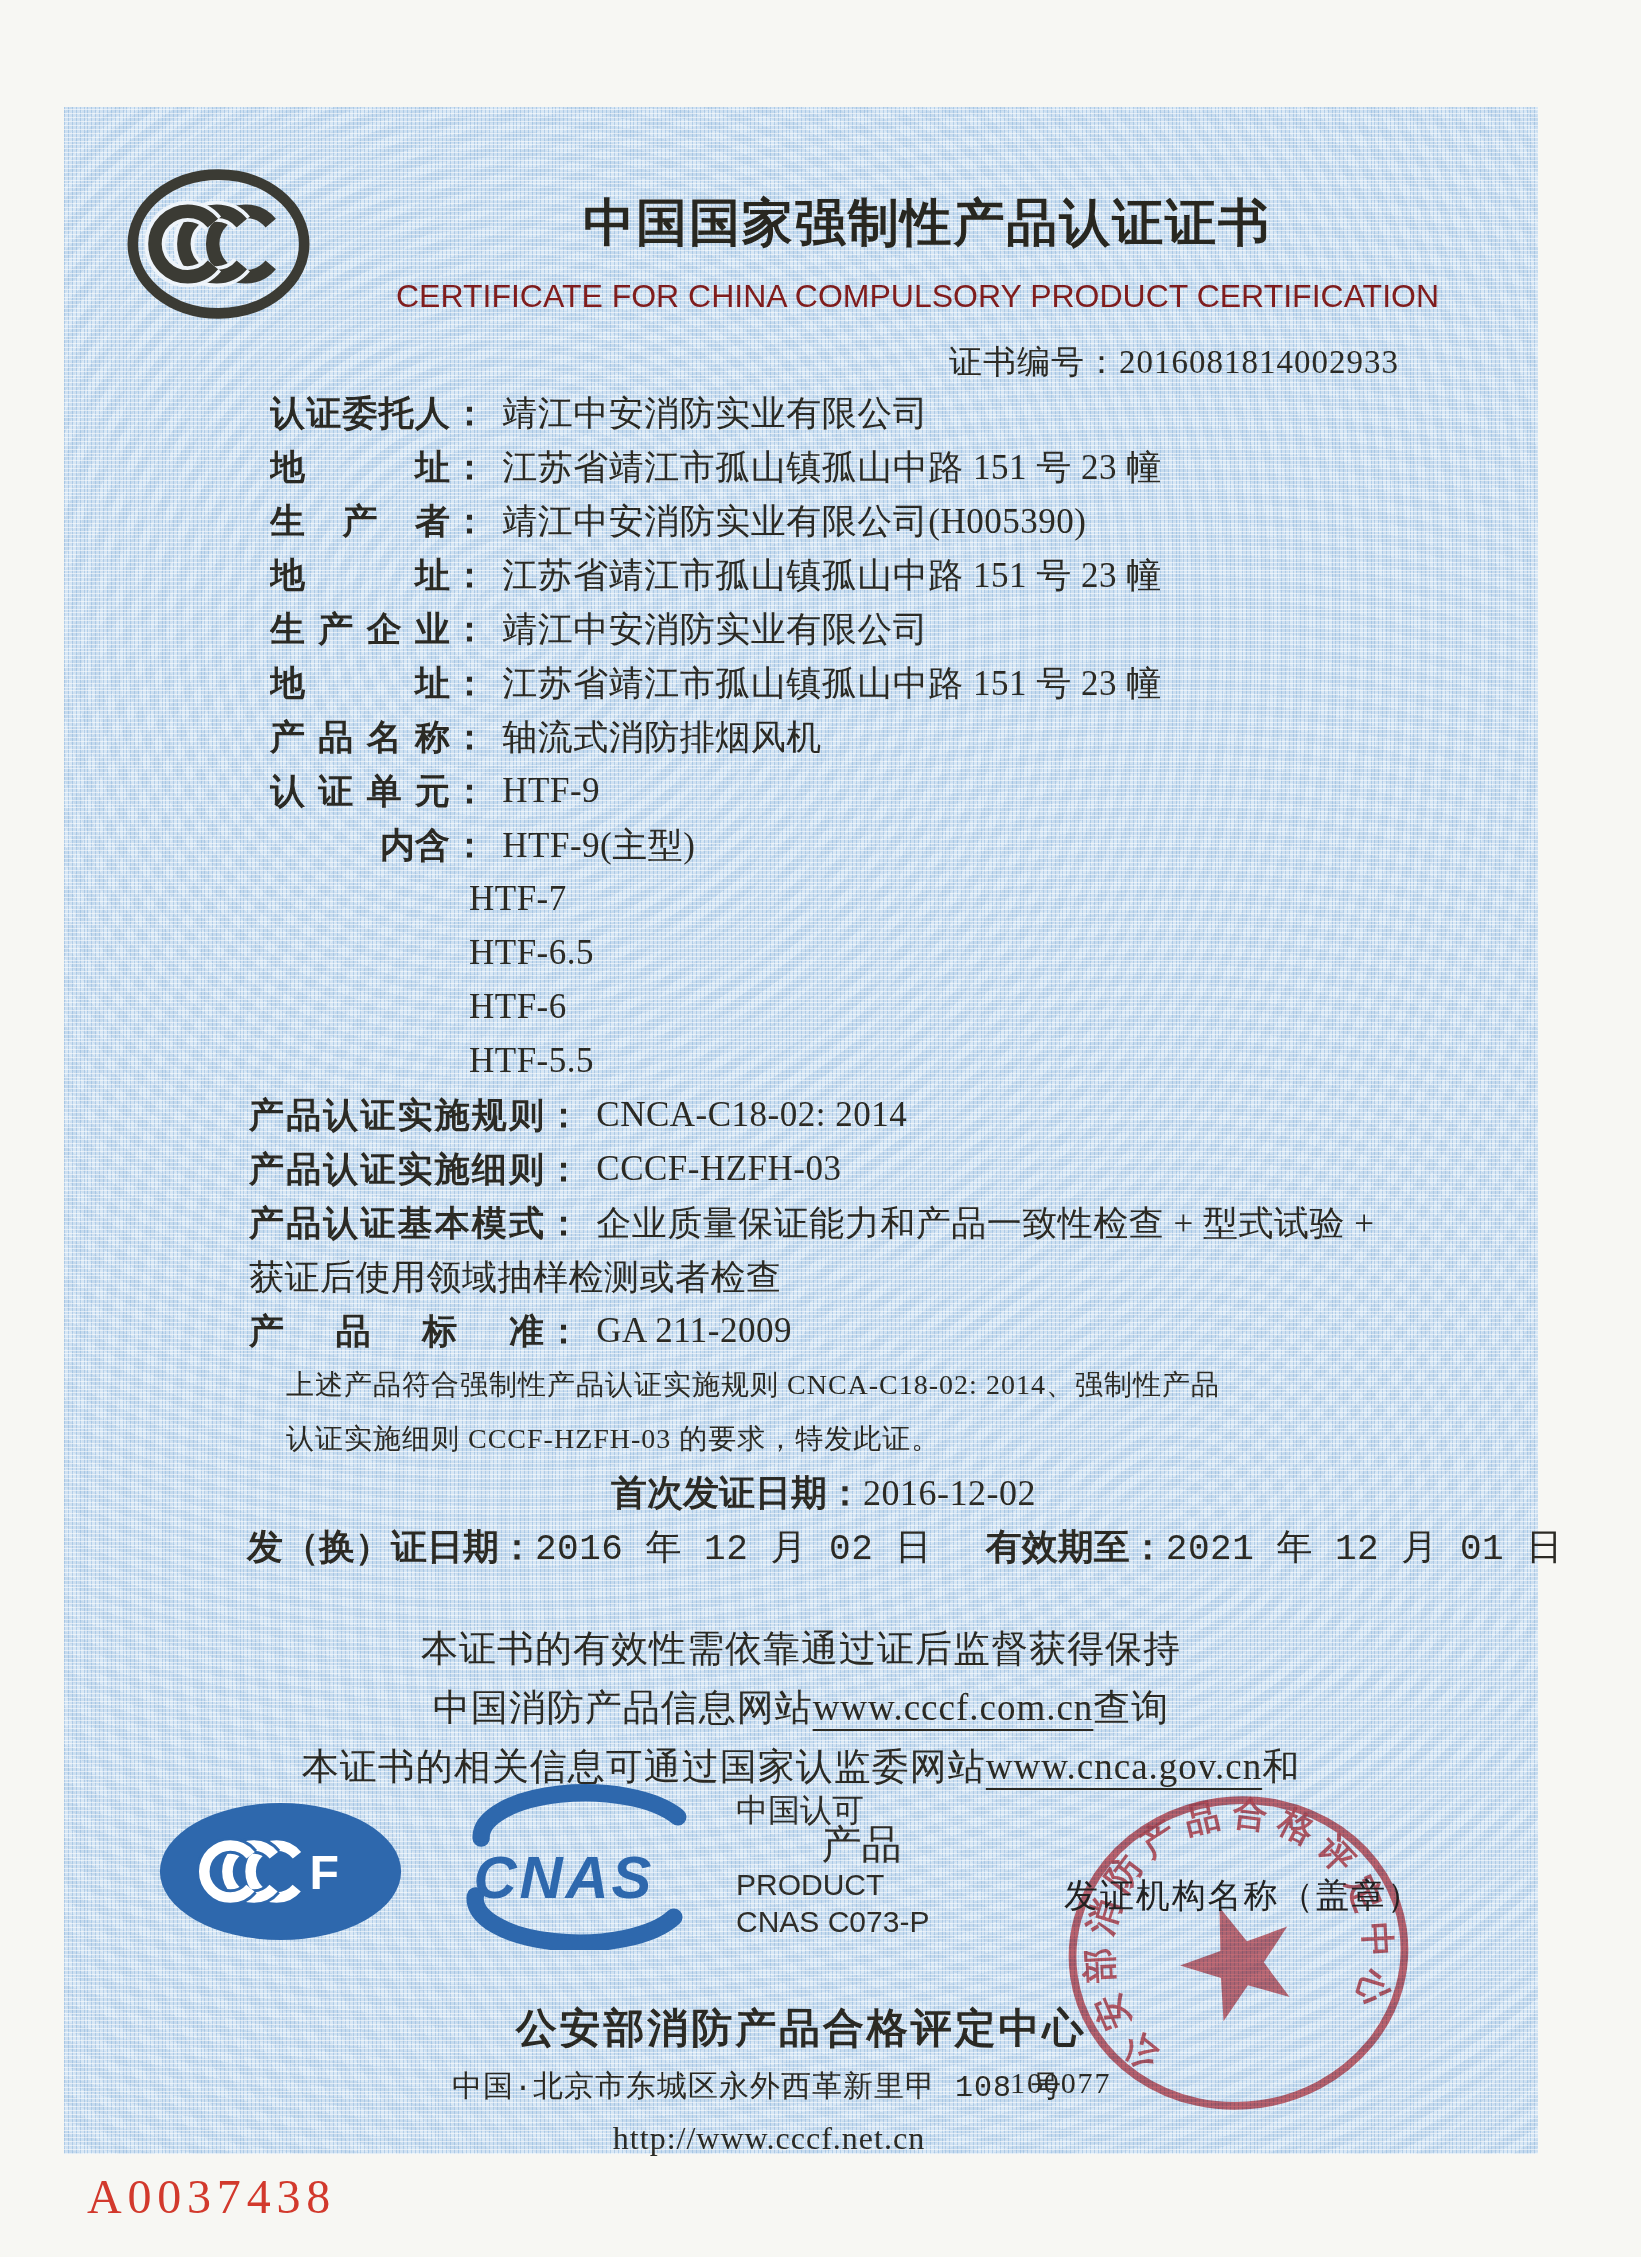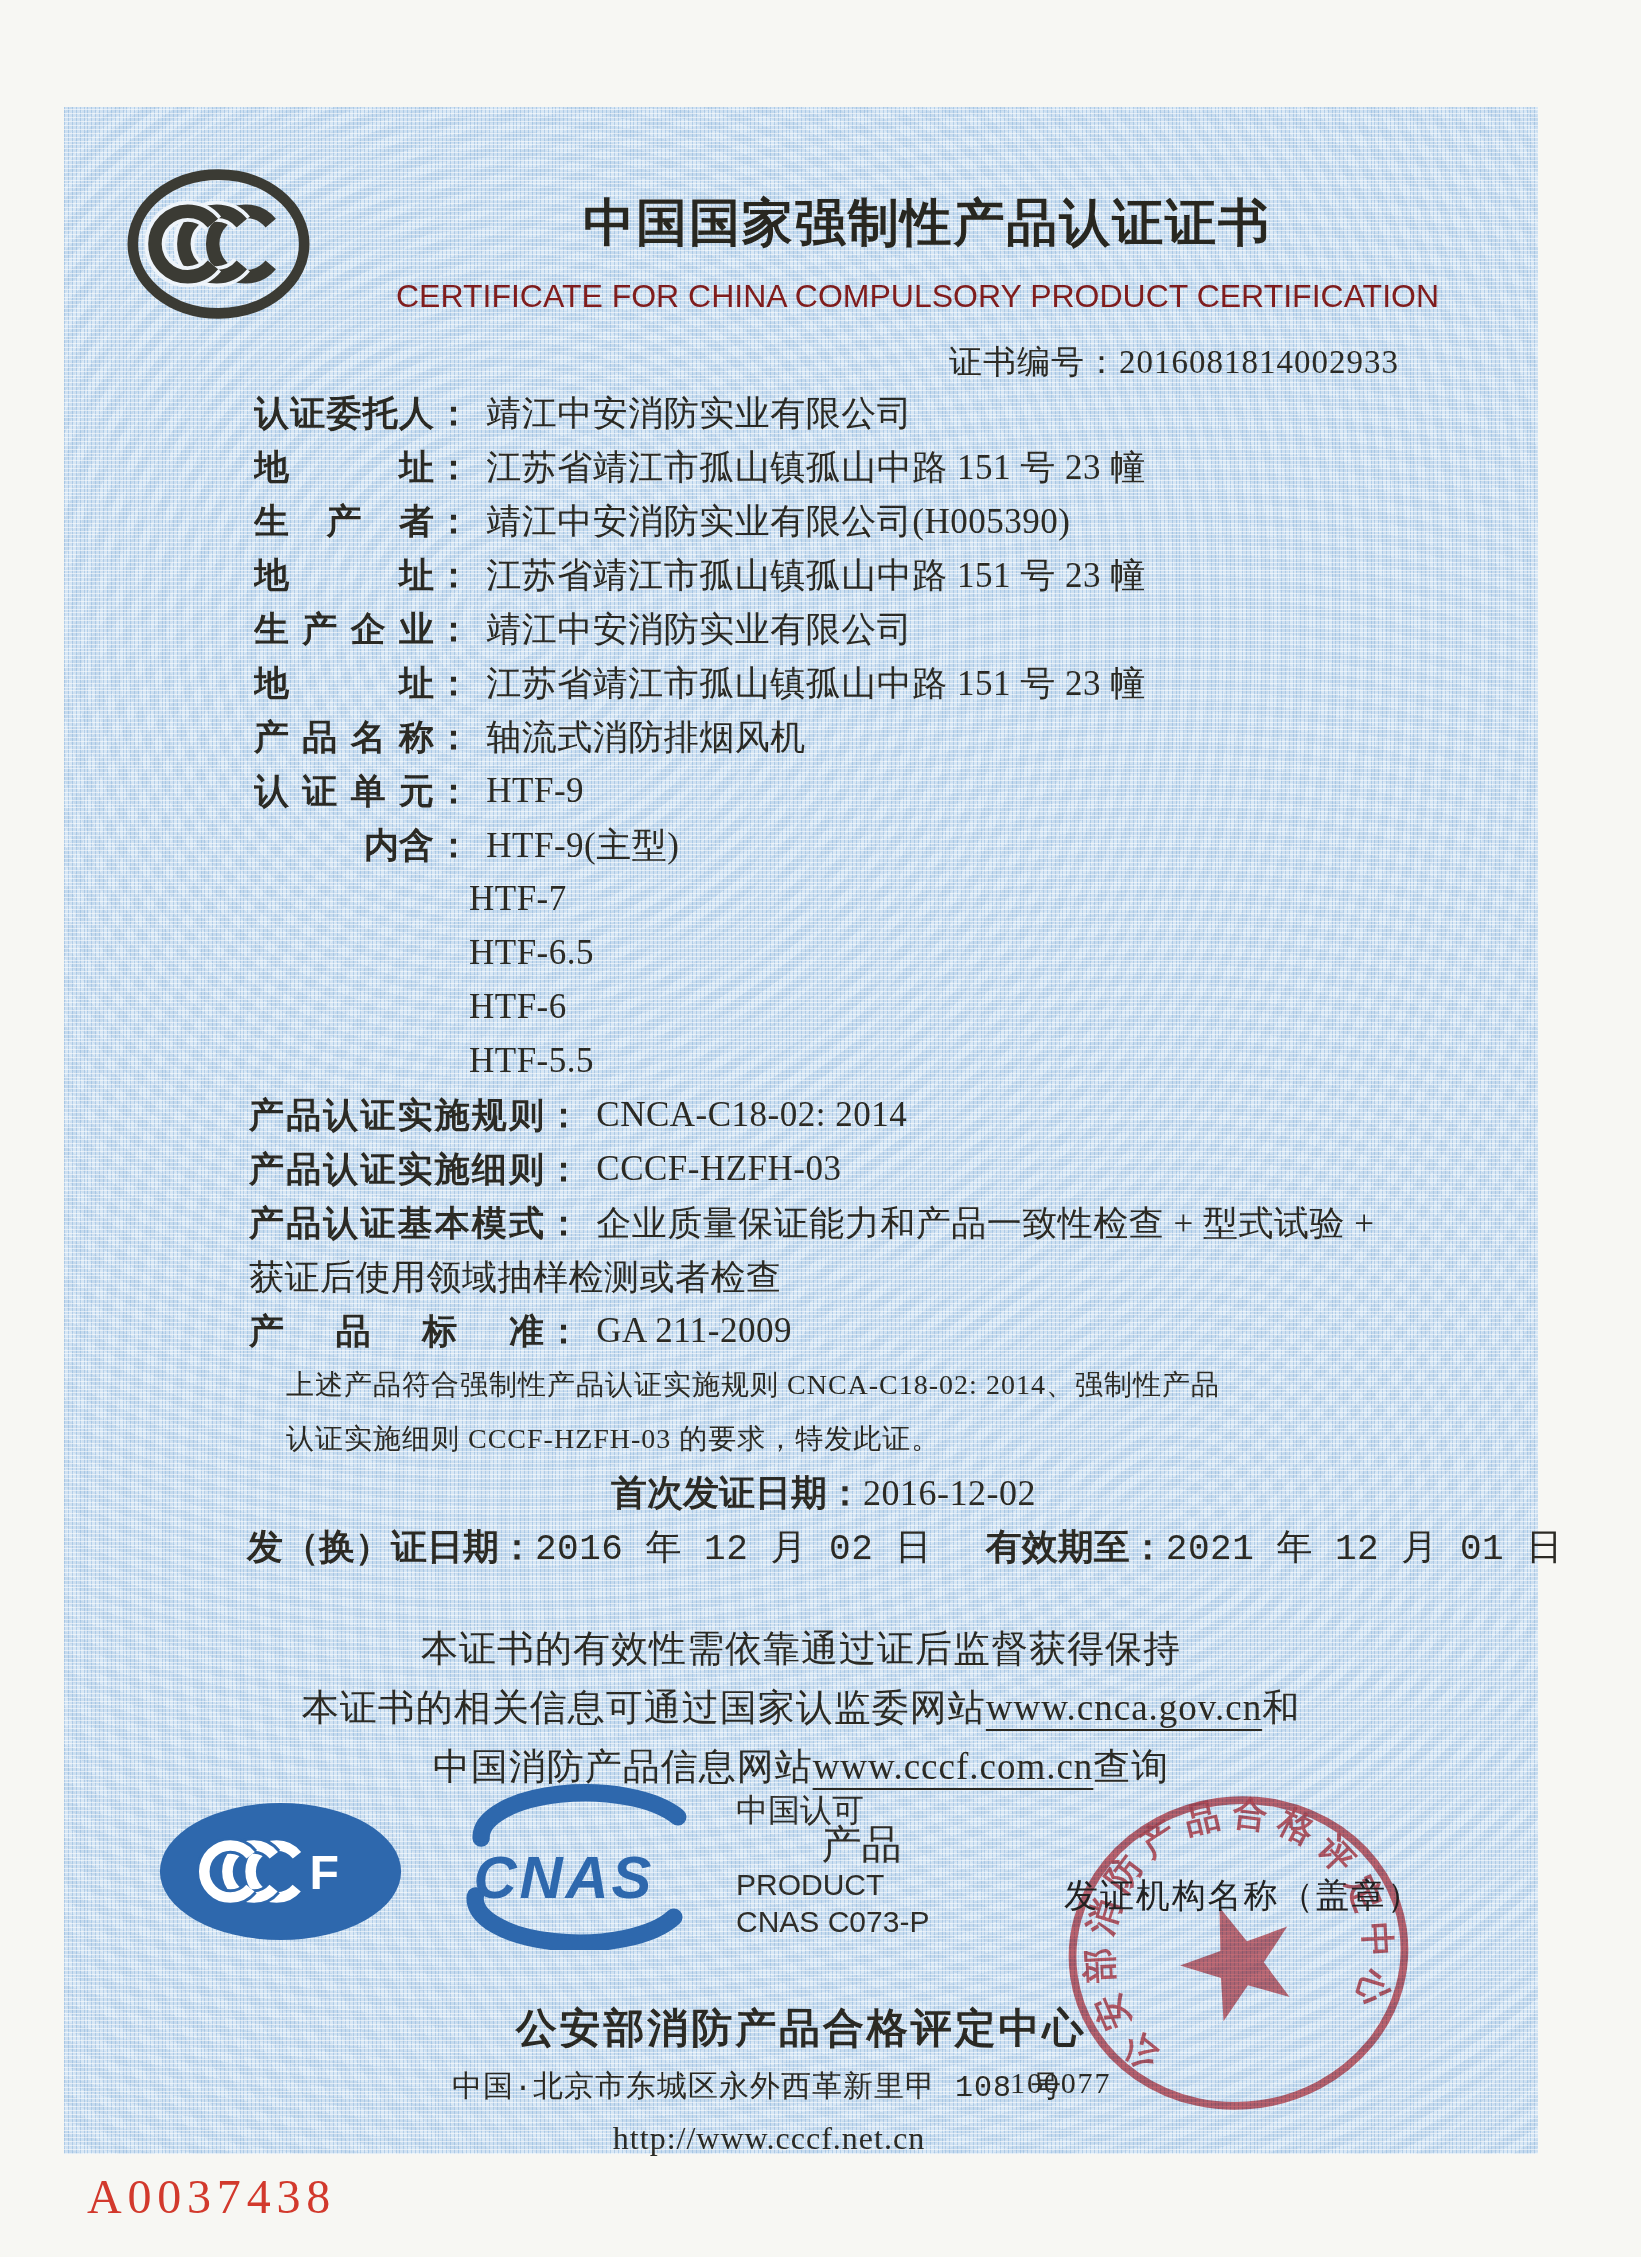--- a/index.html
+++ b/index.html
@@ -41,21 +41,21 @@
   .certno{left:949px;top:340px;font-size:33px;letter-spacing:1px;}
   
   .content{left:0;top:386px;width:1641px;}
   .row{height:54px;display:flex;align-items:center;font-size:35px;white-space:nowrap;}
   .row.f{padding-left:254px;}
   .lab{
     display:inline-block;font-weight:bold;
     text-align:justify;text-align-last:justify;text-justify:inter-character;
     overflow:hidden;
   }
-  .w5{width:180px;}
+  .w5{width:180px;margin-left:16px;}
   .w5.r{text-align-last:right;}
   .w8{width:295px;}
   .colon{font-weight:bold;margin:0 15.4px 0 1.9px;}
   .val{letter-spacing:0.5px;}
   .row.m{padding-left:469px;}
   .row.cont{padding-left:249px;}
   .row.stmt{padding-left:249px;font-weight:normal;letter-spacing:1px;font-size:28px;margin-left:37px;}
   .row.first{padding-left:611px;font-size:36px;}
   .row.issue{padding-left:247px;font-size:36px;font-family:Liberation Mono, monospace;}
   .b{font-weight:bold;}
@@ -201,22 +201,22 @@
       <span class="val">2016 年 12 月 02 日</span>
     <span class="gap56"></span>
     <span class="b">有效期至</span>
       <span class="b">：</span>
       <span class="val">2021 年 12 月 01 日</span>
   </div>
 </div>
 
 <div class="abs notes">
   <div class="nline">本证书的有效性需依靠通过证后监督获得保持</div>
+  <div class="nline"><span>中国消防产品信息网站</span><span class="uline">www.cccf.com.cn</span><span>查询</span></div>
   <div class="nline"><span>本证书的相关信息可通过国家认监委网站</span><span class="uline">www.cnca.gov.cn</span><span>和</span></div>
-  <div class="nline"><span>中国消防产品信息网站</span><span class="uline">www.cccf.com.cn</span><span>查询</span></div>
 </div>
 
 <svg class="abs cccf-logo" viewBox="0 0 256 148">
   <ellipse cx="128" cy="74" rx="125" ry="71" fill="var(--brand-blue)"></ellipse>
   <g fill="none">
     <circle cx="124" cy="74" r="27" stroke="#ffffff" stroke-width="11" pathLength="100" stroke-dasharray="78 22" stroke-dashoffset="-11"></circle>
     <circle cx="100" cy="74" r="27" stroke="var(--brand-blue)" stroke-width="17" pathLength="100" stroke-dasharray="78 22" stroke-dashoffset="-11"></circle>
     <circle cx="100" cy="74" r="27" stroke="#ffffff" stroke-width="11" pathLength="100" stroke-dasharray="78 22" stroke-dashoffset="-11"></circle>
     <circle cx="76" cy="74" r="27" stroke="var(--brand-blue)" stroke-width="17" pathLength="100" stroke-dasharray="78 22" stroke-dashoffset="-11"></circle>
     <circle cx="76" cy="74" r="27" stroke="#ffffff" stroke-width="11" pathLength="100" stroke-dasharray="78 22" stroke-dashoffset="-11"></circle>

